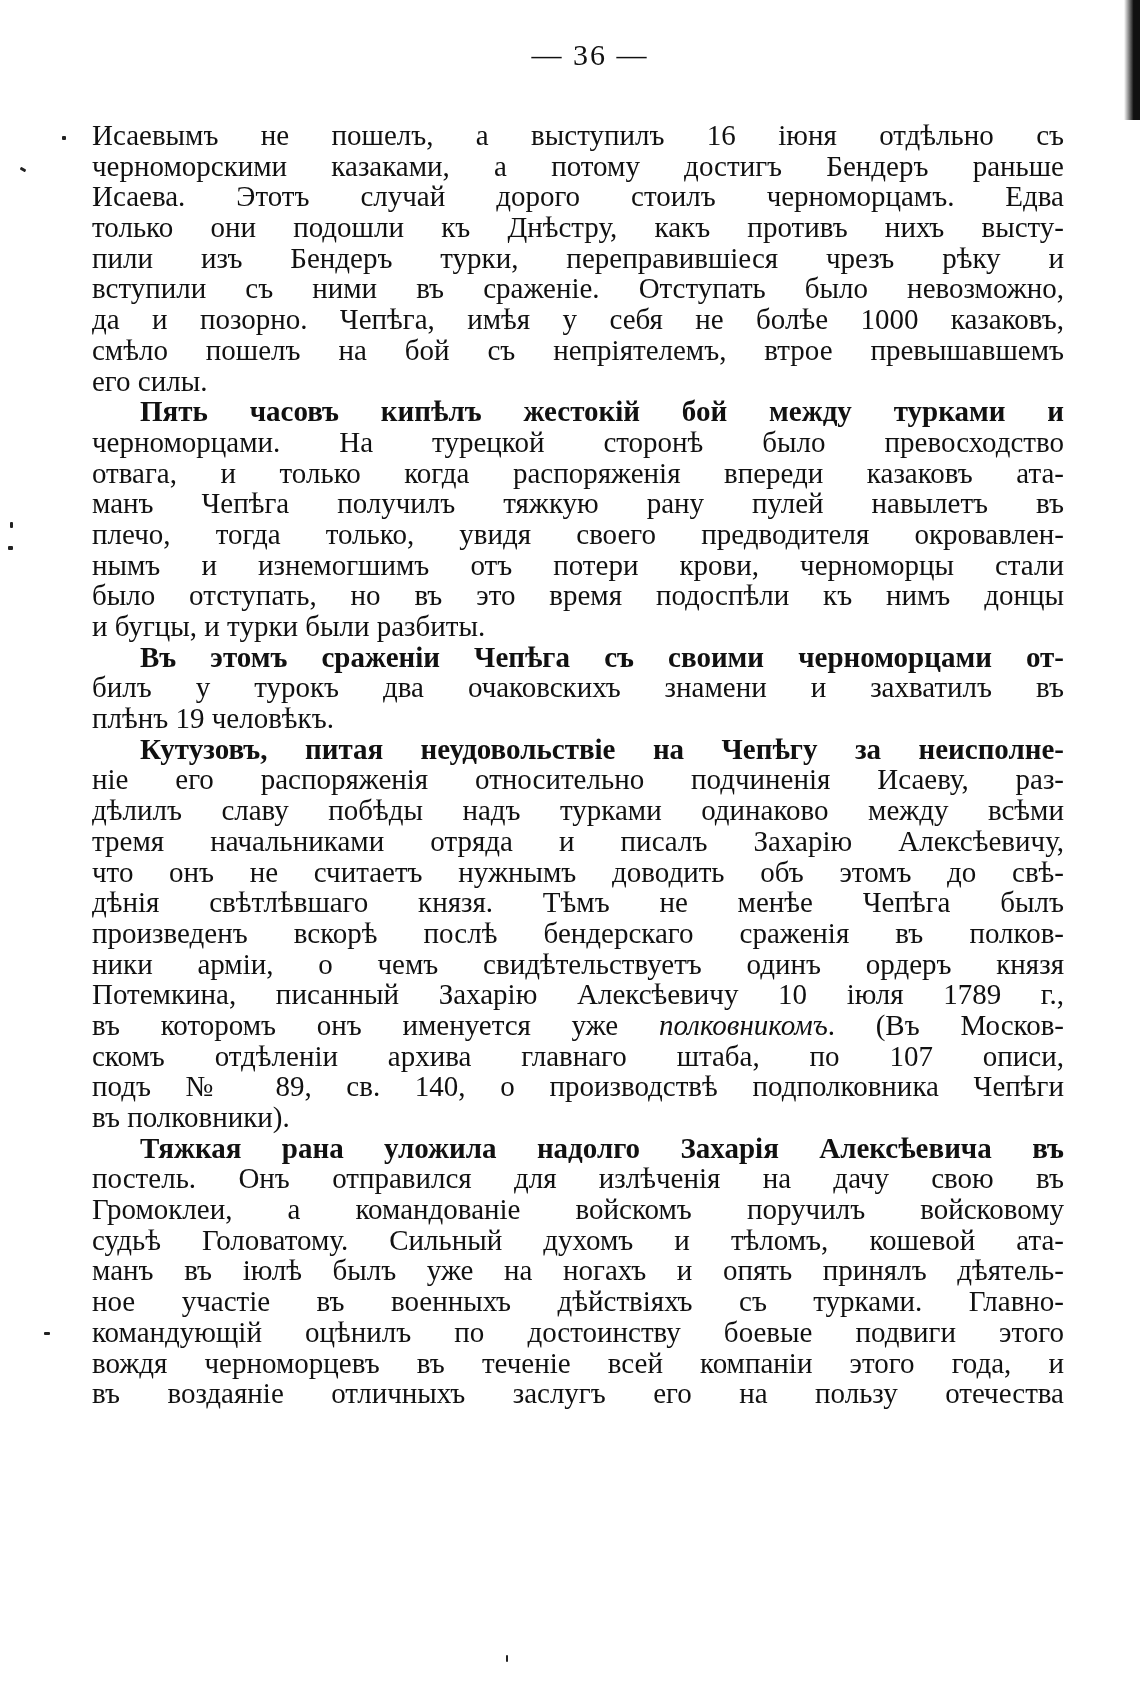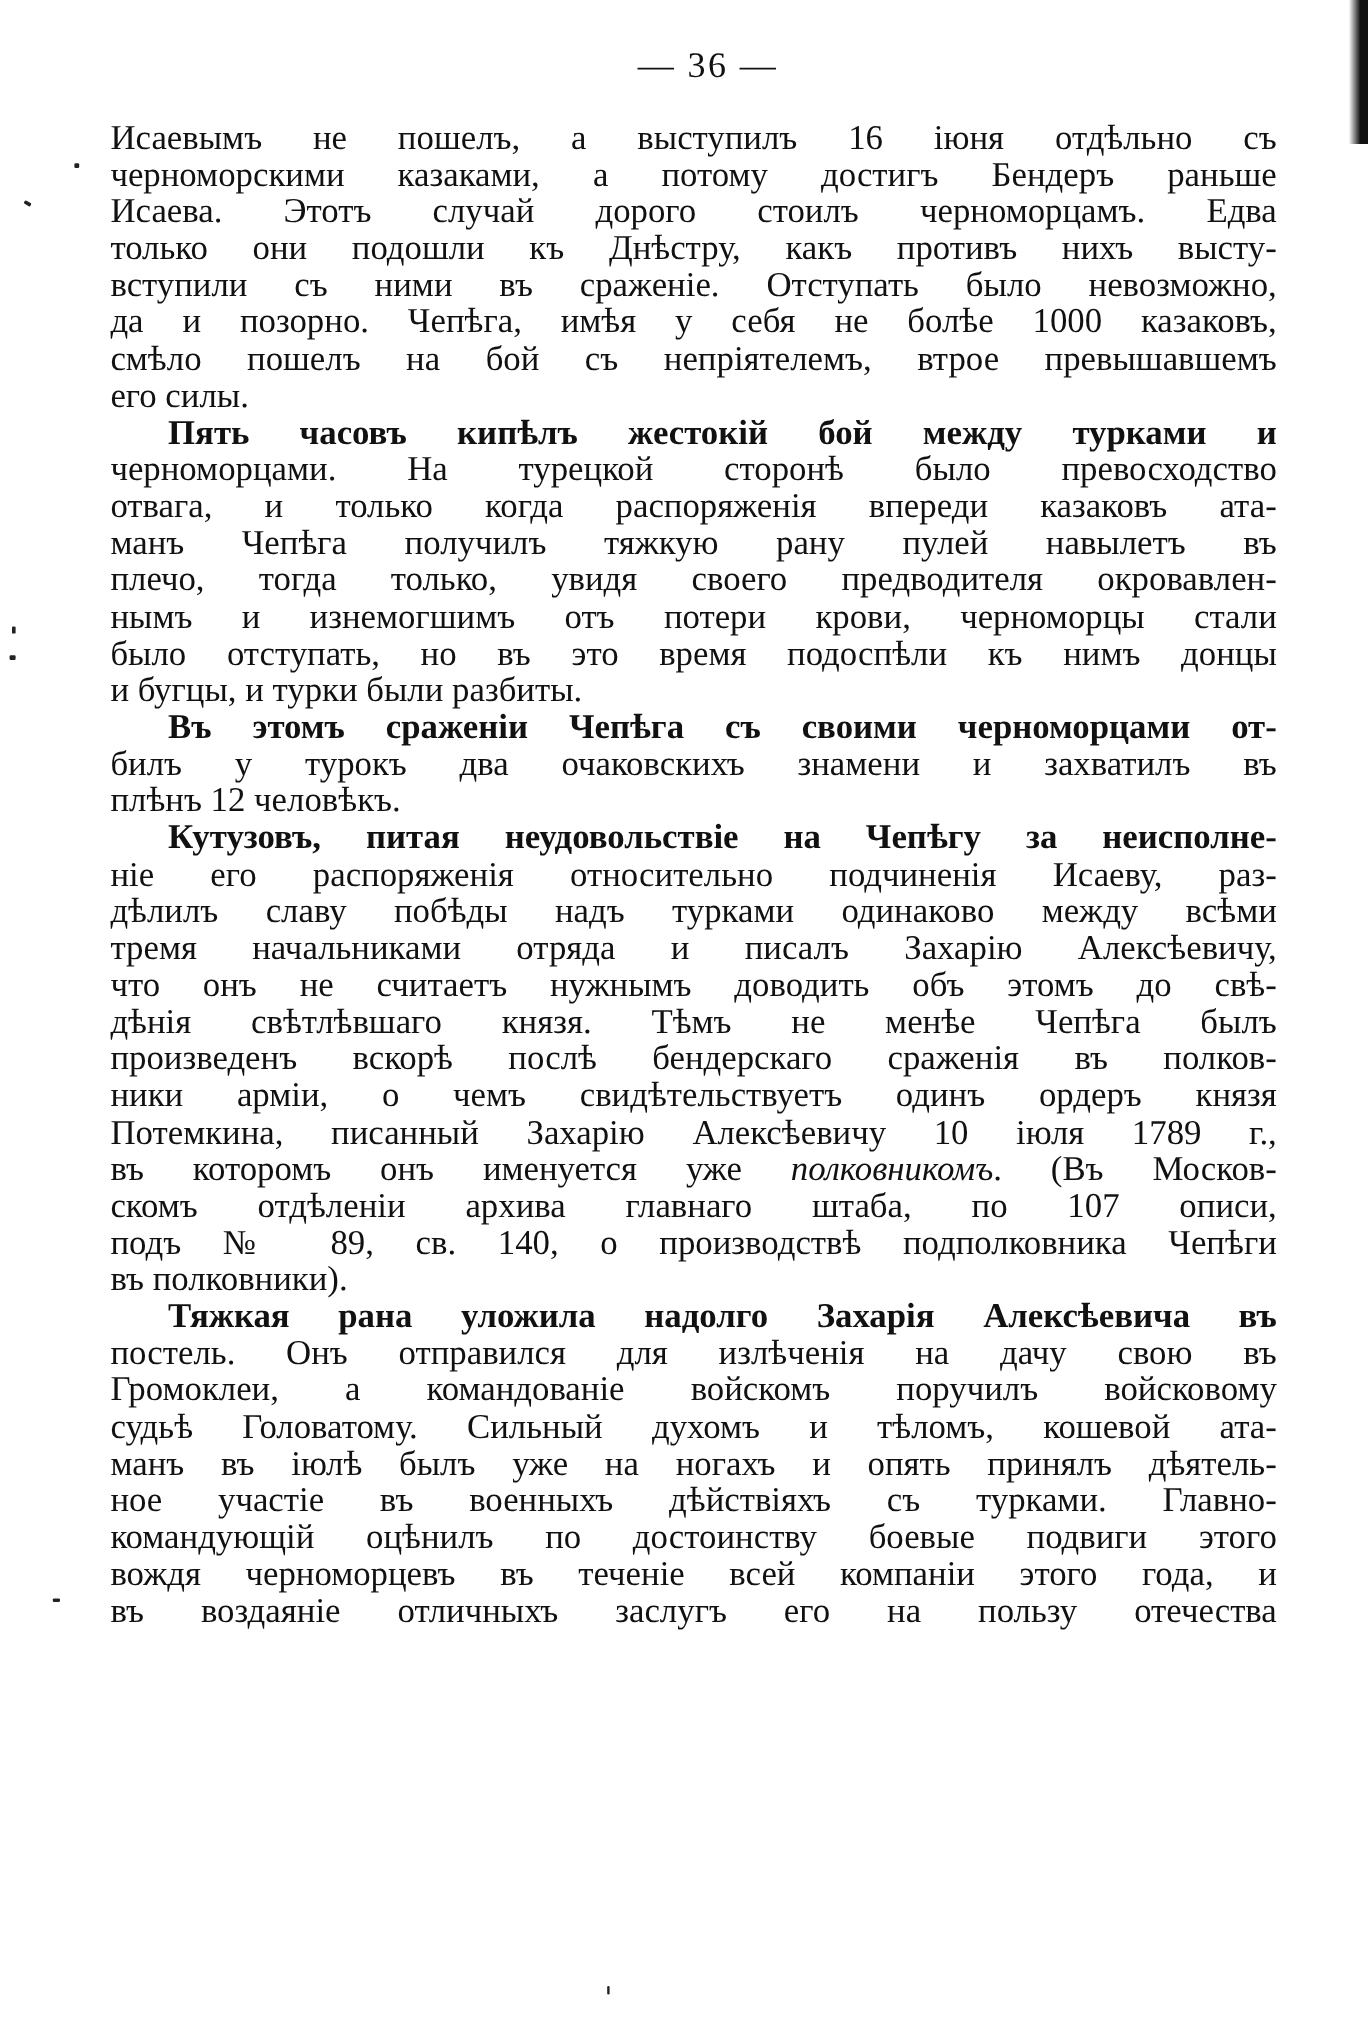--- a/index.html
+++ b/index.html
@@ -5,21 +5,21 @@
   html, body { margin: 0; padding: 0; background: #ffffff; }
   body {
     width: 1140px; height: 1702px; position: relative; overflow: hidden;
     font-family: "Liberation Serif", "DejaVu Serif", serif; color: #111111;
   }
   .page-number {
     position: absolute; top: 38px; left: 0; width: 1180px; text-align: center;
     font-size: 30px; letter-spacing: 2px;
   }
   .text-block {
-    position: absolute; top: 100px; left: 92px; width: 972px;
+    position: absolute; top: 120px; left: 92px; width: 972px;
   }
   .line {
     display: block; height: 30.7px; line-height: 30.7px; font-size: 29px;
     white-space: nowrap; text-align: justify; text-align-last: justify;
     transform-origin: left center;
   }
   .line.last { text-align-last: left; }
   .line.indent { padding-left: 48px; font-weight: bold; }
   .italic { font-style: italic; }
   .edge-blot {
@@ -41,41 +41,42 @@
 <div class="speck" style="left:44px;top:1332px;width:6px;height:3px;"></div>
 <div class="speck" style="left:506px;top:1655px;width:2px;height:7px;"></div>
 
 <div class="text-block">
 
   <div>
     <span class="line">Исаевымъ не пошелъ, а выступилъ 16 іюня отдѣльно съ</span>
     <span class="line">черноморскими казаками, а потому достигъ Бендеръ раньше</span>
     <span class="line">Исаева. Этотъ случай дорого стоилъ черноморцамъ. Едва</span>
     <span class="line">только они подошли къ Днѣстру, какъ противъ нихъ высту-</span>
+    <span class="line">пили изъ Бендеръ турки, переправившіеся чрезъ рѣку и</span>
     <span class="line">вступили съ ними въ сраженіе. Отступать было невозможно,</span>
     <span class="line">да и позорно. Чепѣга, имѣя у себя не болѣе 1000 казаковъ,</span>
     <span class="line">смѣло пошелъ на бой съ непріятелемъ, втрое превышавшемъ</span>
     <span class="line last">его силы.</span>
   </div>
 
   <div>
     <span class="line indent">Пять часовъ кипѣлъ жестокій бой между турками и</span>
     <span class="line">черноморцами. На турецкой сторонѣ было превосходство</span>
     <span class="line">отвага, и только когда распоряженія впереди казаковъ ата-</span>
     <span class="line">манъ Чепѣга получилъ тяжкую рану пулей навылетъ въ</span>
     <span class="line">плечо, тогда только, увидя своего предводителя окровавлен-</span>
     <span class="line">нымъ и изнемогшимъ отъ потери крови, черноморцы стали</span>
     <span class="line">было отступать, но въ это время подоспѣли къ нимъ донцы</span>
     <span class="line last">и бугцы, и турки были разбиты.</span>
   </div>
 
   <div>
     <span class="line indent">Въ этомъ сраженіи Чепѣга съ своими черноморцами от-</span>
     <span class="line">билъ у турокъ два очаковскихъ знамени и захватилъ въ</span>
-    <span class="line last">плѣнъ 12 человѣкъ.</span>
+    <span class="line last">плѣнъ 19 человѣкъ.</span>
   </div>
 
   <div>
     <span class="line indent">Кутузовъ, питая неудовольствіе на Чепѣгу за неисполне-</span>
     <span class="line">ніе его распоряженія относительно подчиненія Исаеву, раз-</span>
     <span class="line">дѣлилъ славу побѣды надъ турками одинаково между всѣми</span>
     <span class="line">тремя начальниками отряда и писалъ Захарію Алексѣевичу,</span>
     <span class="line">что онъ не считаетъ нужнымъ доводить объ этомъ до свѣ-</span>
     <span class="line">дѣнія свѣтлѣвшаго князя. Тѣмъ не менѣе Чепѣга былъ</span>
     <span class="line">произведенъ вскорѣ послѣ бендерскаго сраженія въ полков-</span>

